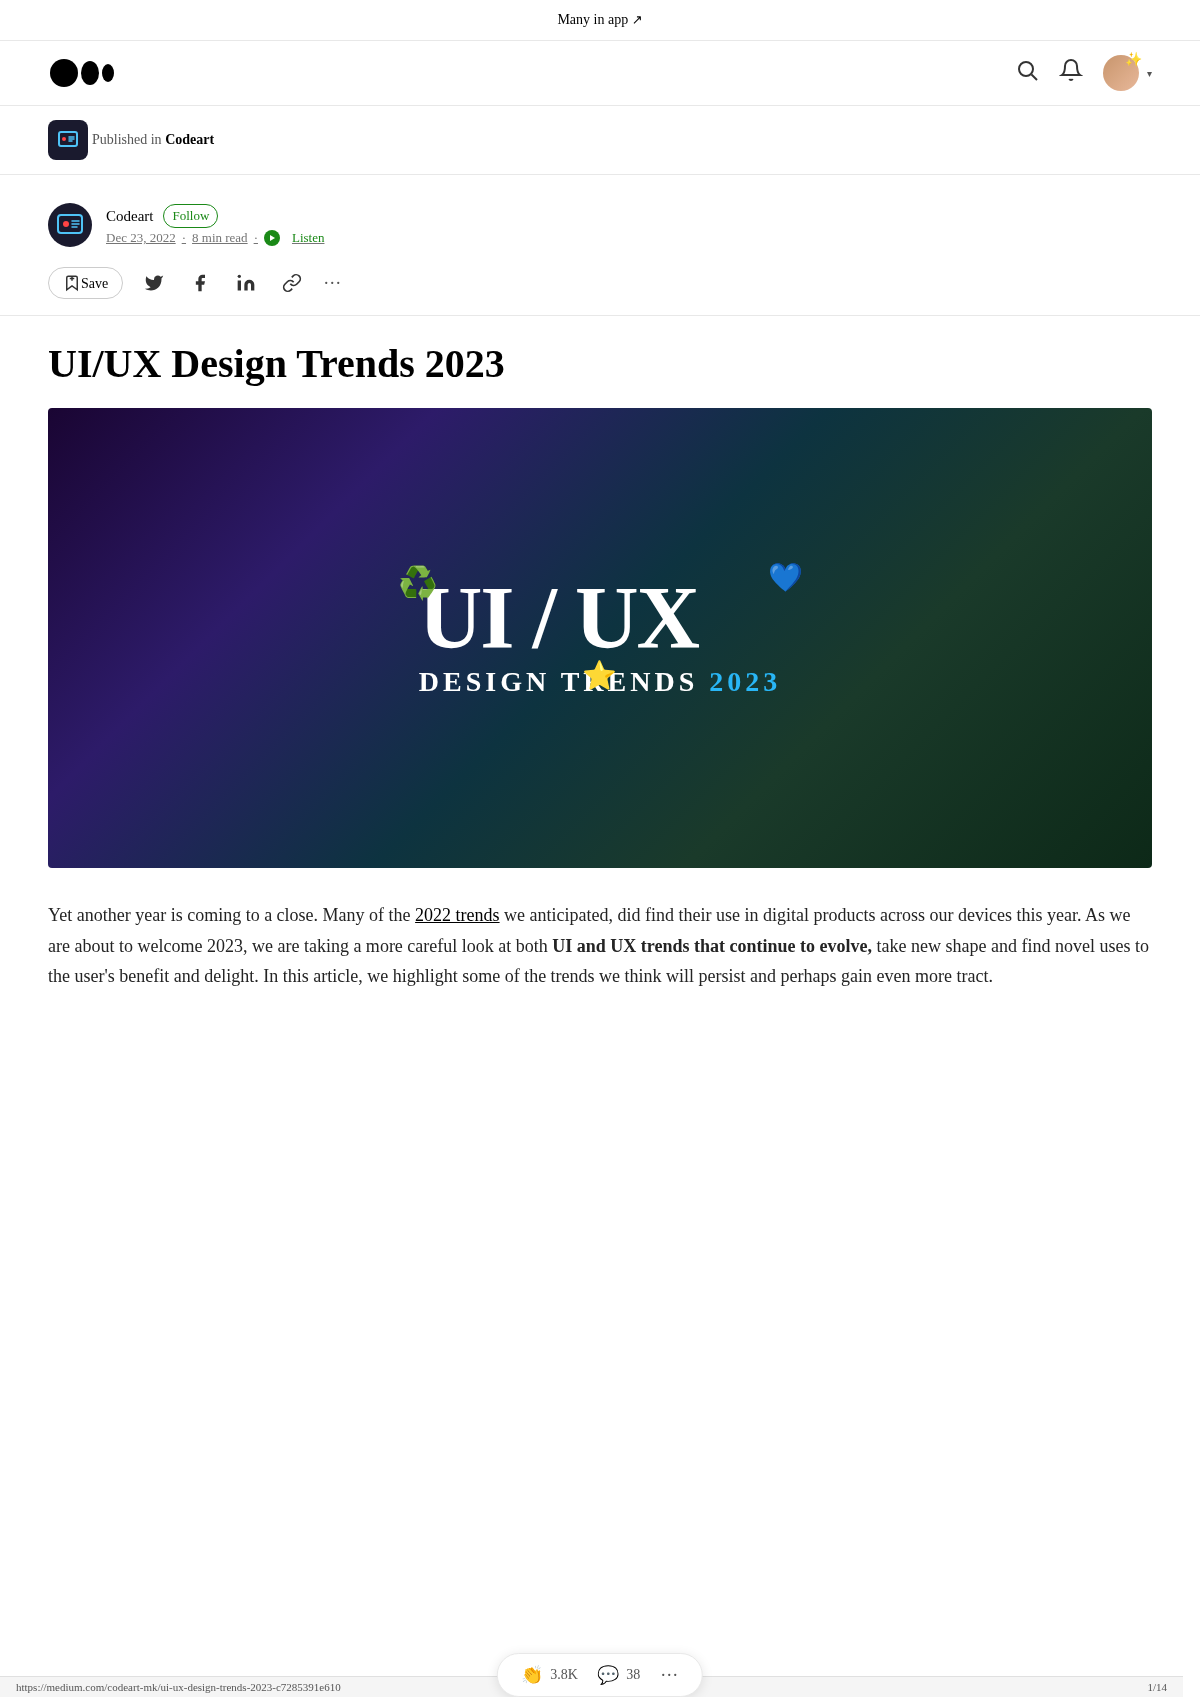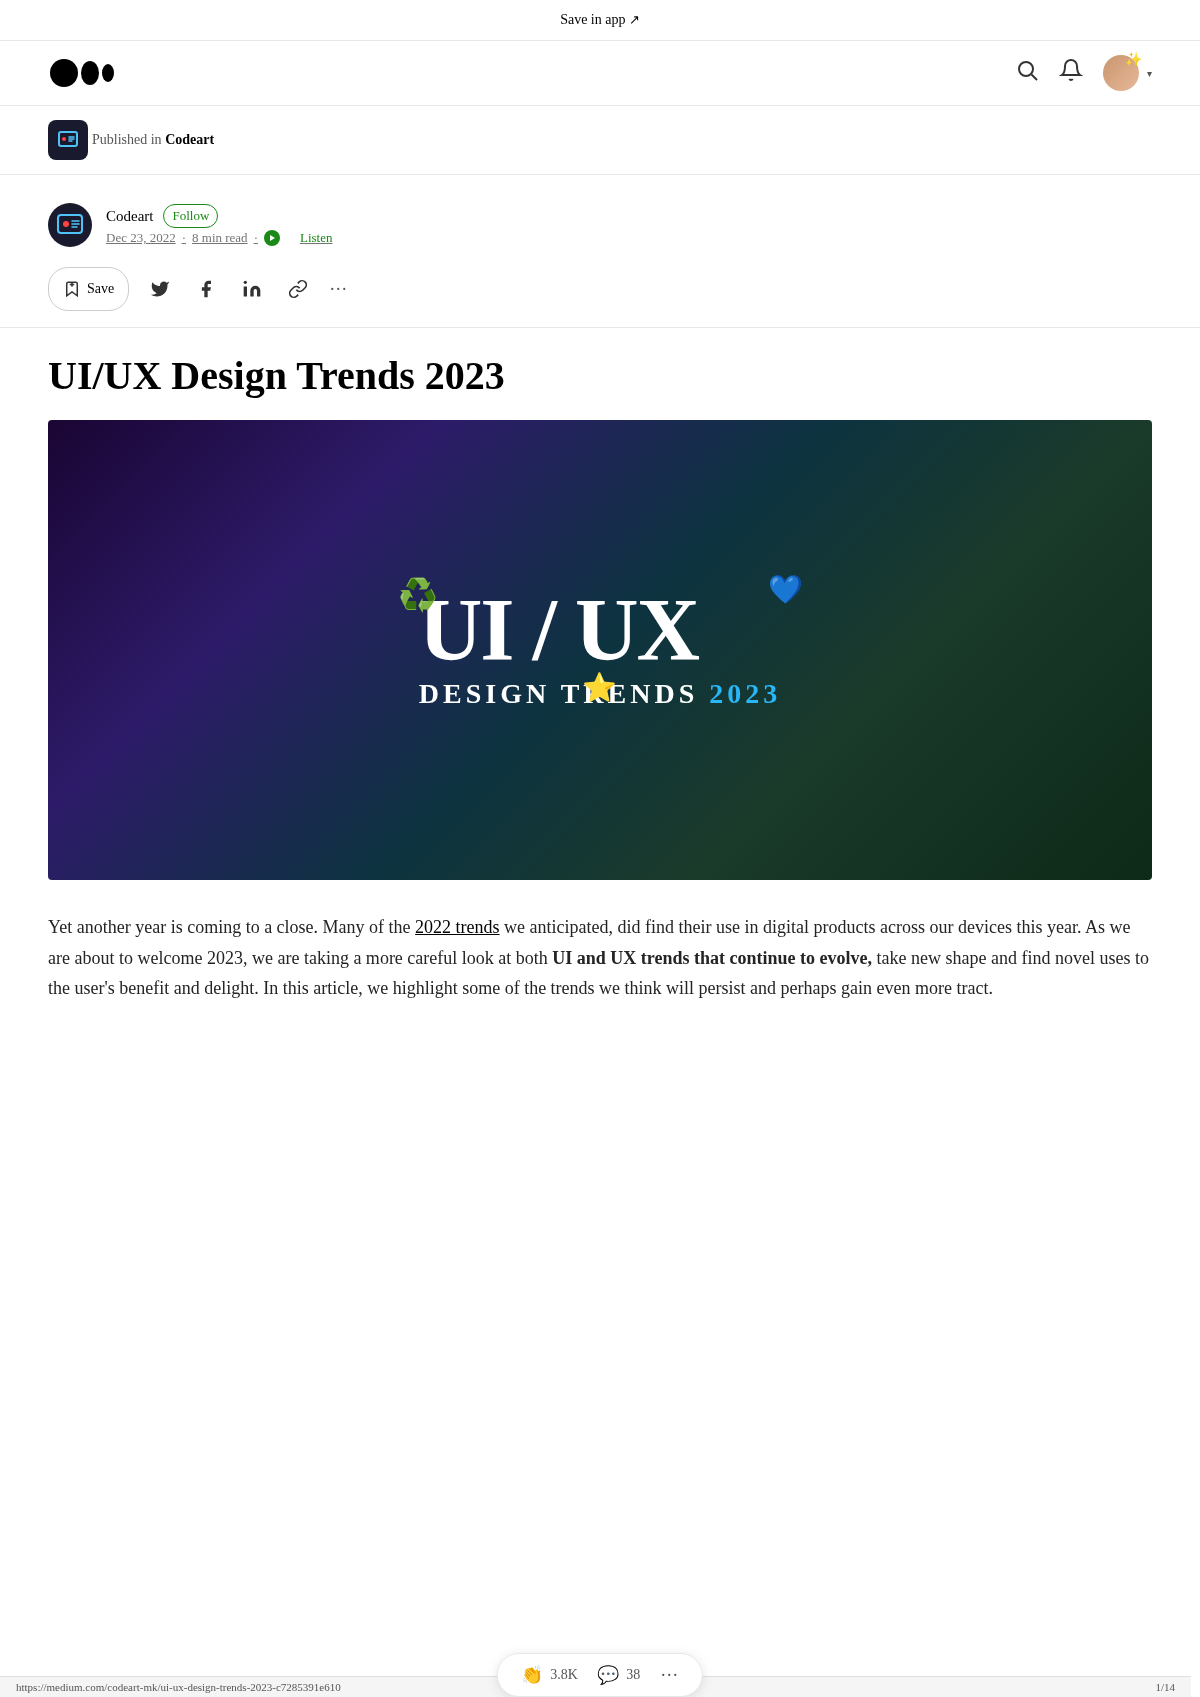--- a/index.html
+++ b/index.html
@@ -138,21 +138,21 @@
       color: #757575;
       display: flex;
       align-items: flex-start;
       gap: 6px;
       margin-top: 2px;
       text-decoration: underline;
     }
     .listen-btn {
       display: inline-flex;
       align-items: center;
-      gap: 20px;
+      gap: 12px;
       color: #1a8917;
       font-size: 13px;
       cursor: pointer;
     }
     .listen-icon {
       width: 16px;
       height: 16px;
       background: #1a8917;
       border-radius: 50%;
       display: inline-flex;
@@ -170,25 +170,25 @@
     
     .actions-bar {
       display: flex;
       align-items: center;
       gap: 16px;
       padding: 16px 48px;
       border-bottom: 1px solid #e8e8e8;
     }
     .save-btn {
       display: flex;
-      align-items: center;
-      gap: 6px;
+      align-items: flex-end;
+      gap: 0;
       border: 1px solid #ccc;
       border-radius: 20px;
-      padding: 12px 14px;
+      padding: 6px 14px;
       font-size: 14px;
       cursor: pointer;
       background: transparent;
       font-family: inherit;
     }
     .action-icon {
       width: 30px;
       height: 30px;
       display: flex;
       align-items: center;
@@ -321,21 +321,21 @@
       font-size: 18px;
       color: #555;
       cursor: pointer;
     }
 
     
     .status-bar {
       position: fixed;
       bottom: 0;
       left: 0;
-      right: 9px;
+      right: 17px;
       background: #f5f5f5;
       border-top: 1px solid #e0e0e0;
       padding: 4px 16px;
       display: flex;
       justify-content: space-between;
       font-size: 11px;
       color: #555;
       z-index: 50;
     }
 
@@ -378,21 +378,21 @@
       padding-bottom: 120px;
     }
   </style>
 </head>
 <body>
 
 <div class="page-wrap">
 
 
   <div class="open-in-app-bar">
-    <span>Save in app</span>
+    <span>Many in app</span>
     <span class="arrow">↗</span>
   </div>
 
   <div class="top-nav">
 
     <div class="medium-logo-svg">
       <svg width="70" height="40" viewBox="0 0 70 40" xmlns="http://www.w3.org/2000/svg">
         <ellipse cx="16" cy="20" rx="14" ry="14" fill="#000"></ellipse>
         <ellipse cx="42" cy="20" rx="9" ry="12" fill="#000"></ellipse>
         <ellipse cx="60" cy="20" rx="6" ry="9" fill="#000"></ellipse>

